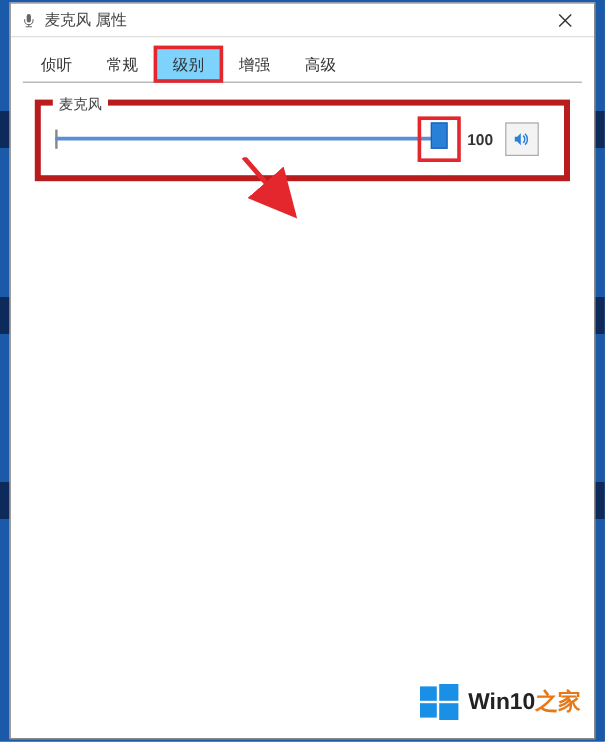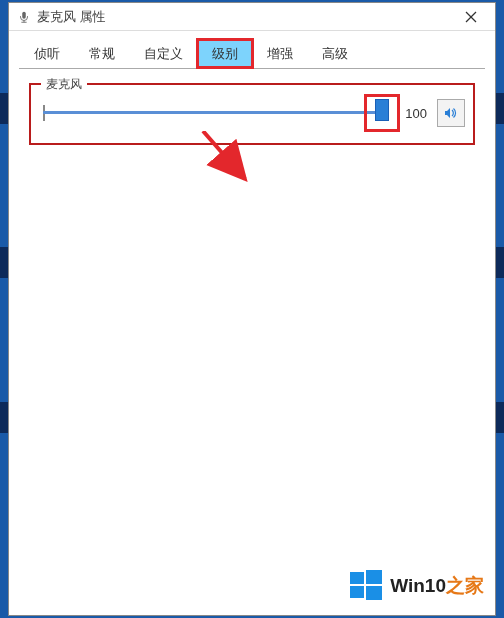--- a/index.html
+++ b/index.html
@@ -80,38 +80,39 @@
     outline-offset: -2px;
   }
   .panel {
     flex: 1;
     border-top: 1px solid #aaa;
     margin: 0 10px;
     padding: 14px 10px;
     position: relative;
   }
   .group {
-    border: 2px solid #b91c1c;
-    padding: 12px 8px 16px 12px;
+    border: 5px solid #b91c1c;
+    padding: 12px 21px 16px 12px;
     position: relative;
   }
   .group-label {
     position: absolute;
     top: -9px;
     left: 10px;
     background: #fff;
     padding: 0 5px;
     color: #444;
     font-size: 12px;
   }
   .slider-row {
     display: flex;
     align-items: center;
     gap: 10px;
     margin-top: 2px;
+    font-weight: bold;
   }
   .slider-track {
     flex: 1;
     height: 20px;
     position: relative;
   }
   .track-line {
     position: absolute;
     left: 0; right: 0;
     top: 8px;
@@ -222,21 +223,20 @@
       <svg width="12" height="12" viewBox="0 0 12 12">
         <line x1="1" y1="1" x2="11" y2="11" stroke="#333" stroke-width="1.2"></line>
         <line x1="11" y1="1" x2="1" y2="11" stroke="#333" stroke-width="1.2"></line>
       </svg>
     </div>
   </div>
 
   <div class="tabstrip">
     <div class="tab">侦听</div>
     <div class="tab">常规</div>
-    <div class="tab">自定义</div>
     <div class="tab active highlight">级别</div>
     <div class="tab">增强</div>
     <div class="tab">高级</div>
   </div>
 
   <div class="panel">
 
     <svg class="arrow" width="170" height="80">
       <defs>
         <marker id="ah" markerWidth="12" markerHeight="12" refX="9" refY="5" orient="auto">

